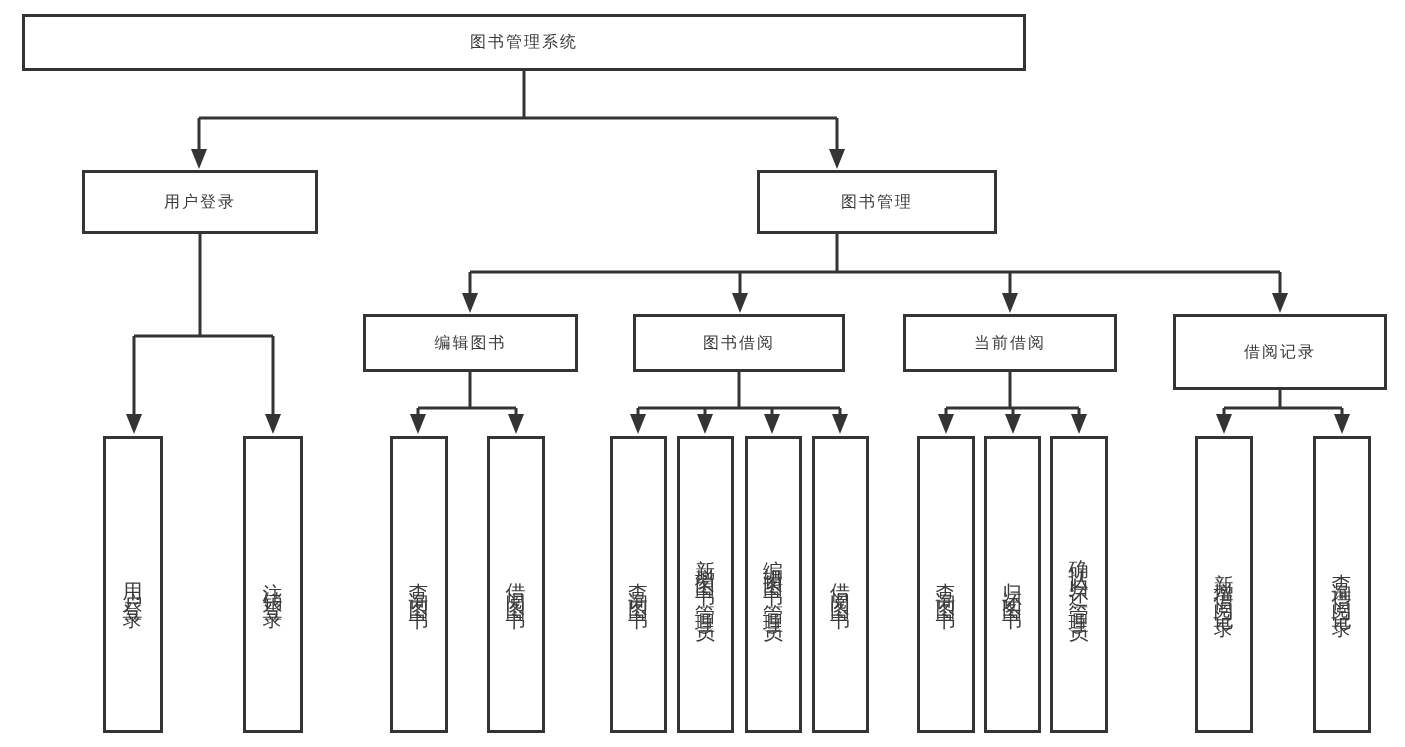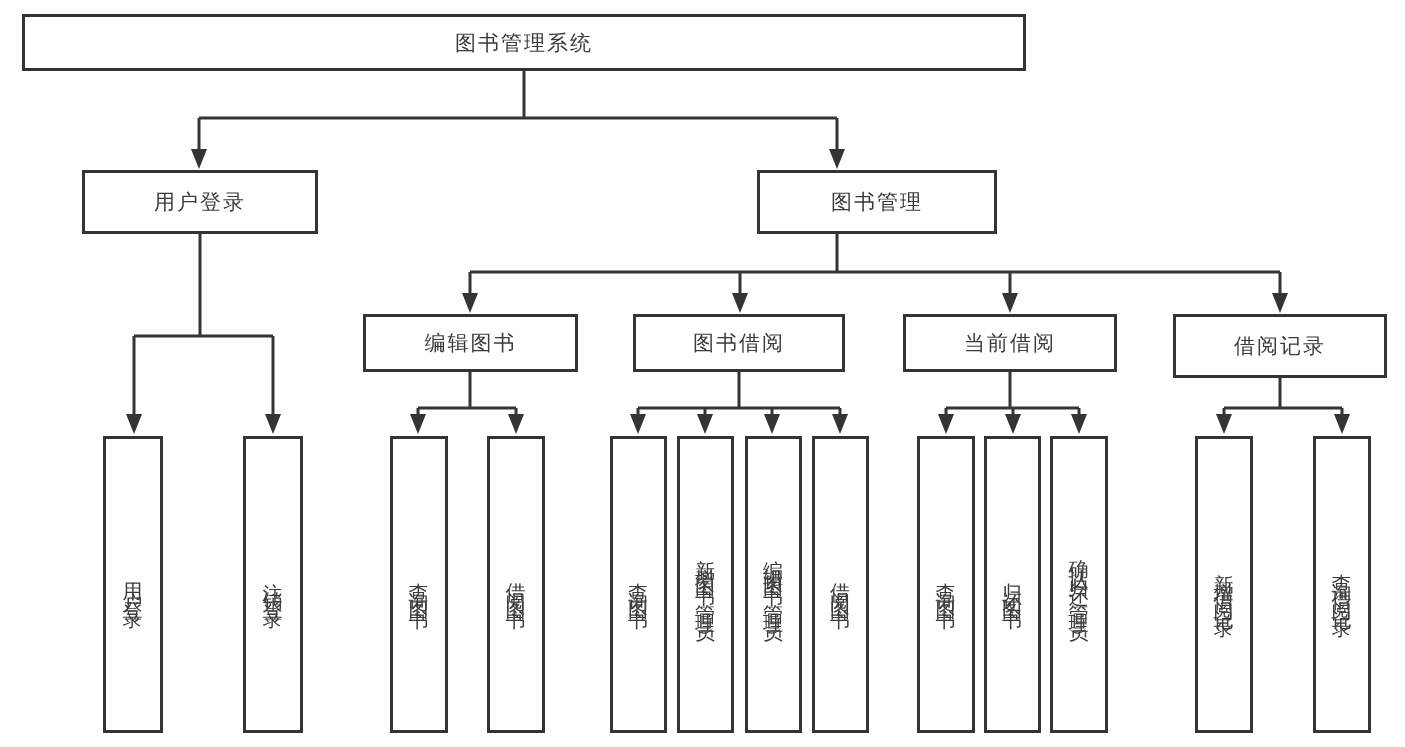--- a/index.html
+++ b/index.html
@@ -27,21 +27,21 @@
     position: absolute;
     box-sizing: border-box;
     border: 3px solid #343434;
     background: #ffffff;
     color: #3a3a3a;
     display: flex;
     align-items: center;
     justify-content: center;
   }
   .hbox {
-    font-size: 21px;
+    font-size: 16px;
     letter-spacing: 2px;
     white-space: nowrap;
   }
   .vbox {
     top: 436px;
     height: 297px;
   }
   .vtext {
     writing-mode: vertical-rl;
     text-orientation: mixed;
@@ -51,21 +51,21 @@
     white-space: nowrap;
     color: #3a3a3a;
   }
   
   #n-root            { left: 22px;   top: 14px;  width: 1004px; height: 57px; }
   #n-user-login      { left: 82px;   top: 170px; width: 236px;  height: 64px; }
   #n-book-mgmt       { left: 717px;  top: 170px; width: 240px;  height: 64px; margin-left: 40px; }
   #n-new-book        { left: 363px;  top: 314px; width: 215px;  height: 58px; }
   #n-book-borrow     { left: 633px;  top: 314px; width: 212px;  height: 58px; }
   #n-current-borrow  { left: 903px;  top: 314px; width: 214px;  height: 58px; }
-  #n-borrow-records  { left: 1173px; top: 314px; width: 214px;  height: 64px; }
+  #n-borrow-records  { left: 1173px; top: 314px; width: 214px;  height: 76px; }
   
   #n-lf-login        { left: 103px;  width: 60px; }
   #n-lf-logout       { left: 243px;  width: 60px; }
   #n-lf-nb-query     { left: 390px;  width: 58px; }
   #n-lf-nb-borrow    { left: 487px;  width: 58px; }
   #n-lf-bb-query     { left: 610px;  width: 57px; }
   #n-lf-bb-add       { left: 677px;  width: 57px; }
   #n-lf-bb-edit      { left: 745px;  width: 57px; }
   #n-lf-bb-borrow    { left: 812px;  width: 57px; }
   #n-lf-cb-query     { left: 917px;  width: 58px; }

